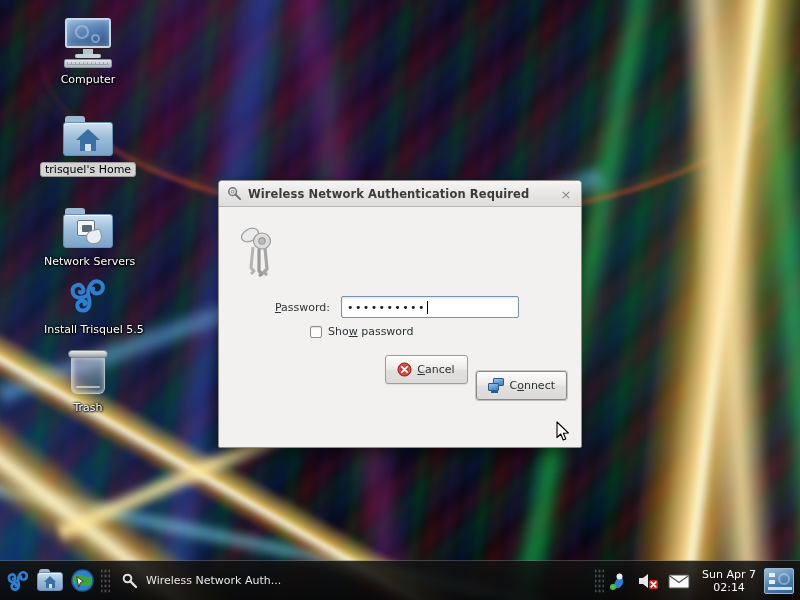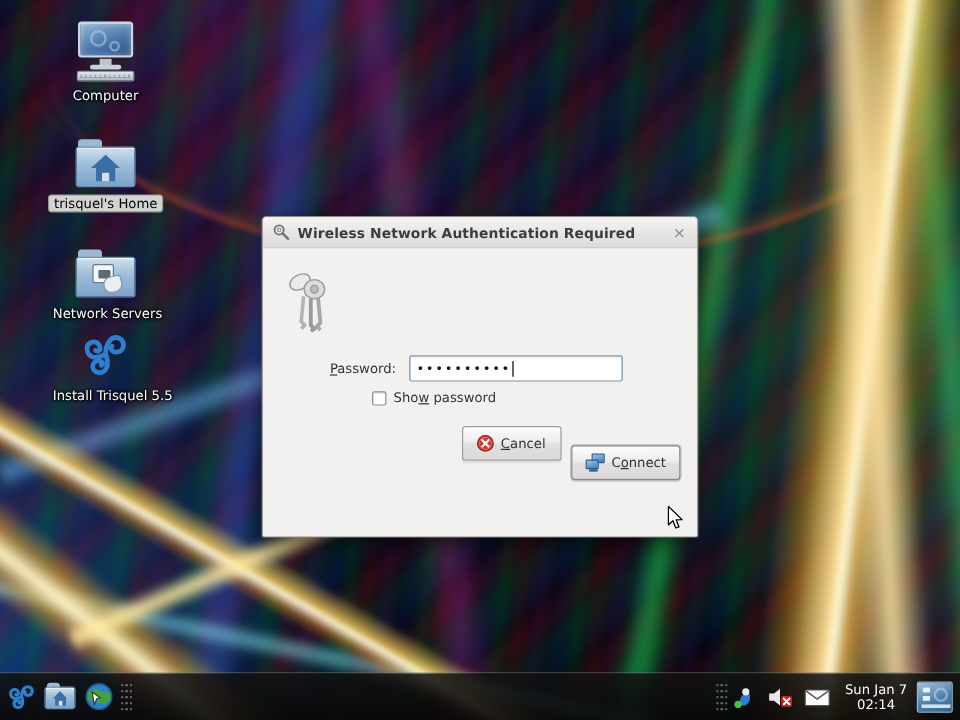--- a/index.html
+++ b/index.html
@@ -515,20 +515,29 @@
         <g fill="none" stroke="#2f7fd0" stroke-width="9" stroke-linecap="round">
           <path d="M50 48 C50 26 62 12 76 18 C88 24 86 42 72 44 C62 45 58 38 62 33"></path>
           <path d="M50 48 C31 59 16 54 15 39 C14 26 31 19 38 31 C43 40 36 45 31 41"></path>
           <path d="M50 48 C58 68 52 84 37 83 C24 82 21 64 34 61 C44 59 47 67 42 69"></path>
         </g>
       </svg>
     </div>
     <span class="lbl">Install Trisquel 5.5</span>
   </div>
 
+  <div class="dicon" style="left:40px; top:342px;">
+    <div class="glyph">
+      <div class="ic-trash">
+          <div class="lid"></div>
+          <div class="can"></div>
+        </div>
+    </div>
+    <span class="lbl">Trash</span>
+  </div>
 
   <div id="dialog">
 
     <div id="titlebar">
       <svg width="15" height="15" viewBox="0 0 16 16">
         <circle cx="6" cy="6" r="4.1" fill="none" stroke="#6e7478" stroke-width="1.6"></circle>
         <circle cx="6" cy="6" r="1.5" fill="none" stroke="#9aa0a4" stroke-width="1.2"></circle>
         <path d="M9.1 9.1 L14 14" stroke="#6e7478" stroke-width="2.1" stroke-linecap="round"></path>
       </svg>
       <span class="title-text">Wireless Network Authentication Required</span>
@@ -624,20 +633,27 @@
             <circle cx="13" cy="13" r="11" fill="#2f7fd0"></circle>
             <path d="M3 9 Q9 5 14 8 Q20 11 23 8 L23 17 Q17 21 11 18 Q6 15 3 17 Z" fill="#3fa33f"></path>
             <circle cx="13" cy="13" r="11" fill="none" stroke="#1d5a96" stroke-width="1.4"></circle>
             <path d="M9 20 L7 9 L14 14 L11 15 Z" fill="#ffffff" stroke="#333" stroke-width="1"></path>
           </svg>
         </div>
       </div>
 
       <div class="grip"></div>
 
+      <div class="taskbtn">
+        <svg width="16" height="16" viewBox="0 0 16 16">
+          <circle cx="5.5" cy="5.5" r="3.8" fill="none" stroke="#e0e0e0" stroke-width="2"></circle>
+          <path d="M8.2 8.2 L14 14" stroke="#e0e0e0" stroke-width="2.4" stroke-linecap="round"></path>
+        </svg>
+        <span>Wireless Network Auth...</span>
+      </div>
 
       <div class="spacer"></div>
 
       <div class="grip"></div>
 
       <div class="tray">
         <span class="tray-ic">
           <svg width="20" height="20" viewBox="0 0 20 20">
             <path d="M6 17 C6 11 8 8 13 5 C16 8 16 14 11 17 Z" fill="#2f7fd0"></path>
             <circle cx="11.5" cy="5.5" r="3" fill="#e9eef3"></circle>
@@ -653,21 +669,21 @@
         </span>
         <span class="tray-ic">
           <svg width="22" height="16" viewBox="0 0 22 16">
             <rect x="1" y="2" width="20" height="13" rx="1" fill="#fafafa" stroke="#555" stroke-width="1"></rect>
             <path d="M1.6 2.8 L11 9.5 L20.4 2.8" fill="none" stroke="#555" stroke-width="1.2"></path>
           </svg>
         </span>
       </div>
 
       <div class="clock">
-        <div>Sun Jan  7</div>
+        <div>Sun Apr  7</div>
         <div>02:14</div>
       </div>
 
       <div class="showdesk">
         <span class="sd1"></span>
           <span class="sd2"></span>
           <span class="sd3"></span>
           <span class="sdring"></span>
       </div>
     </div>

